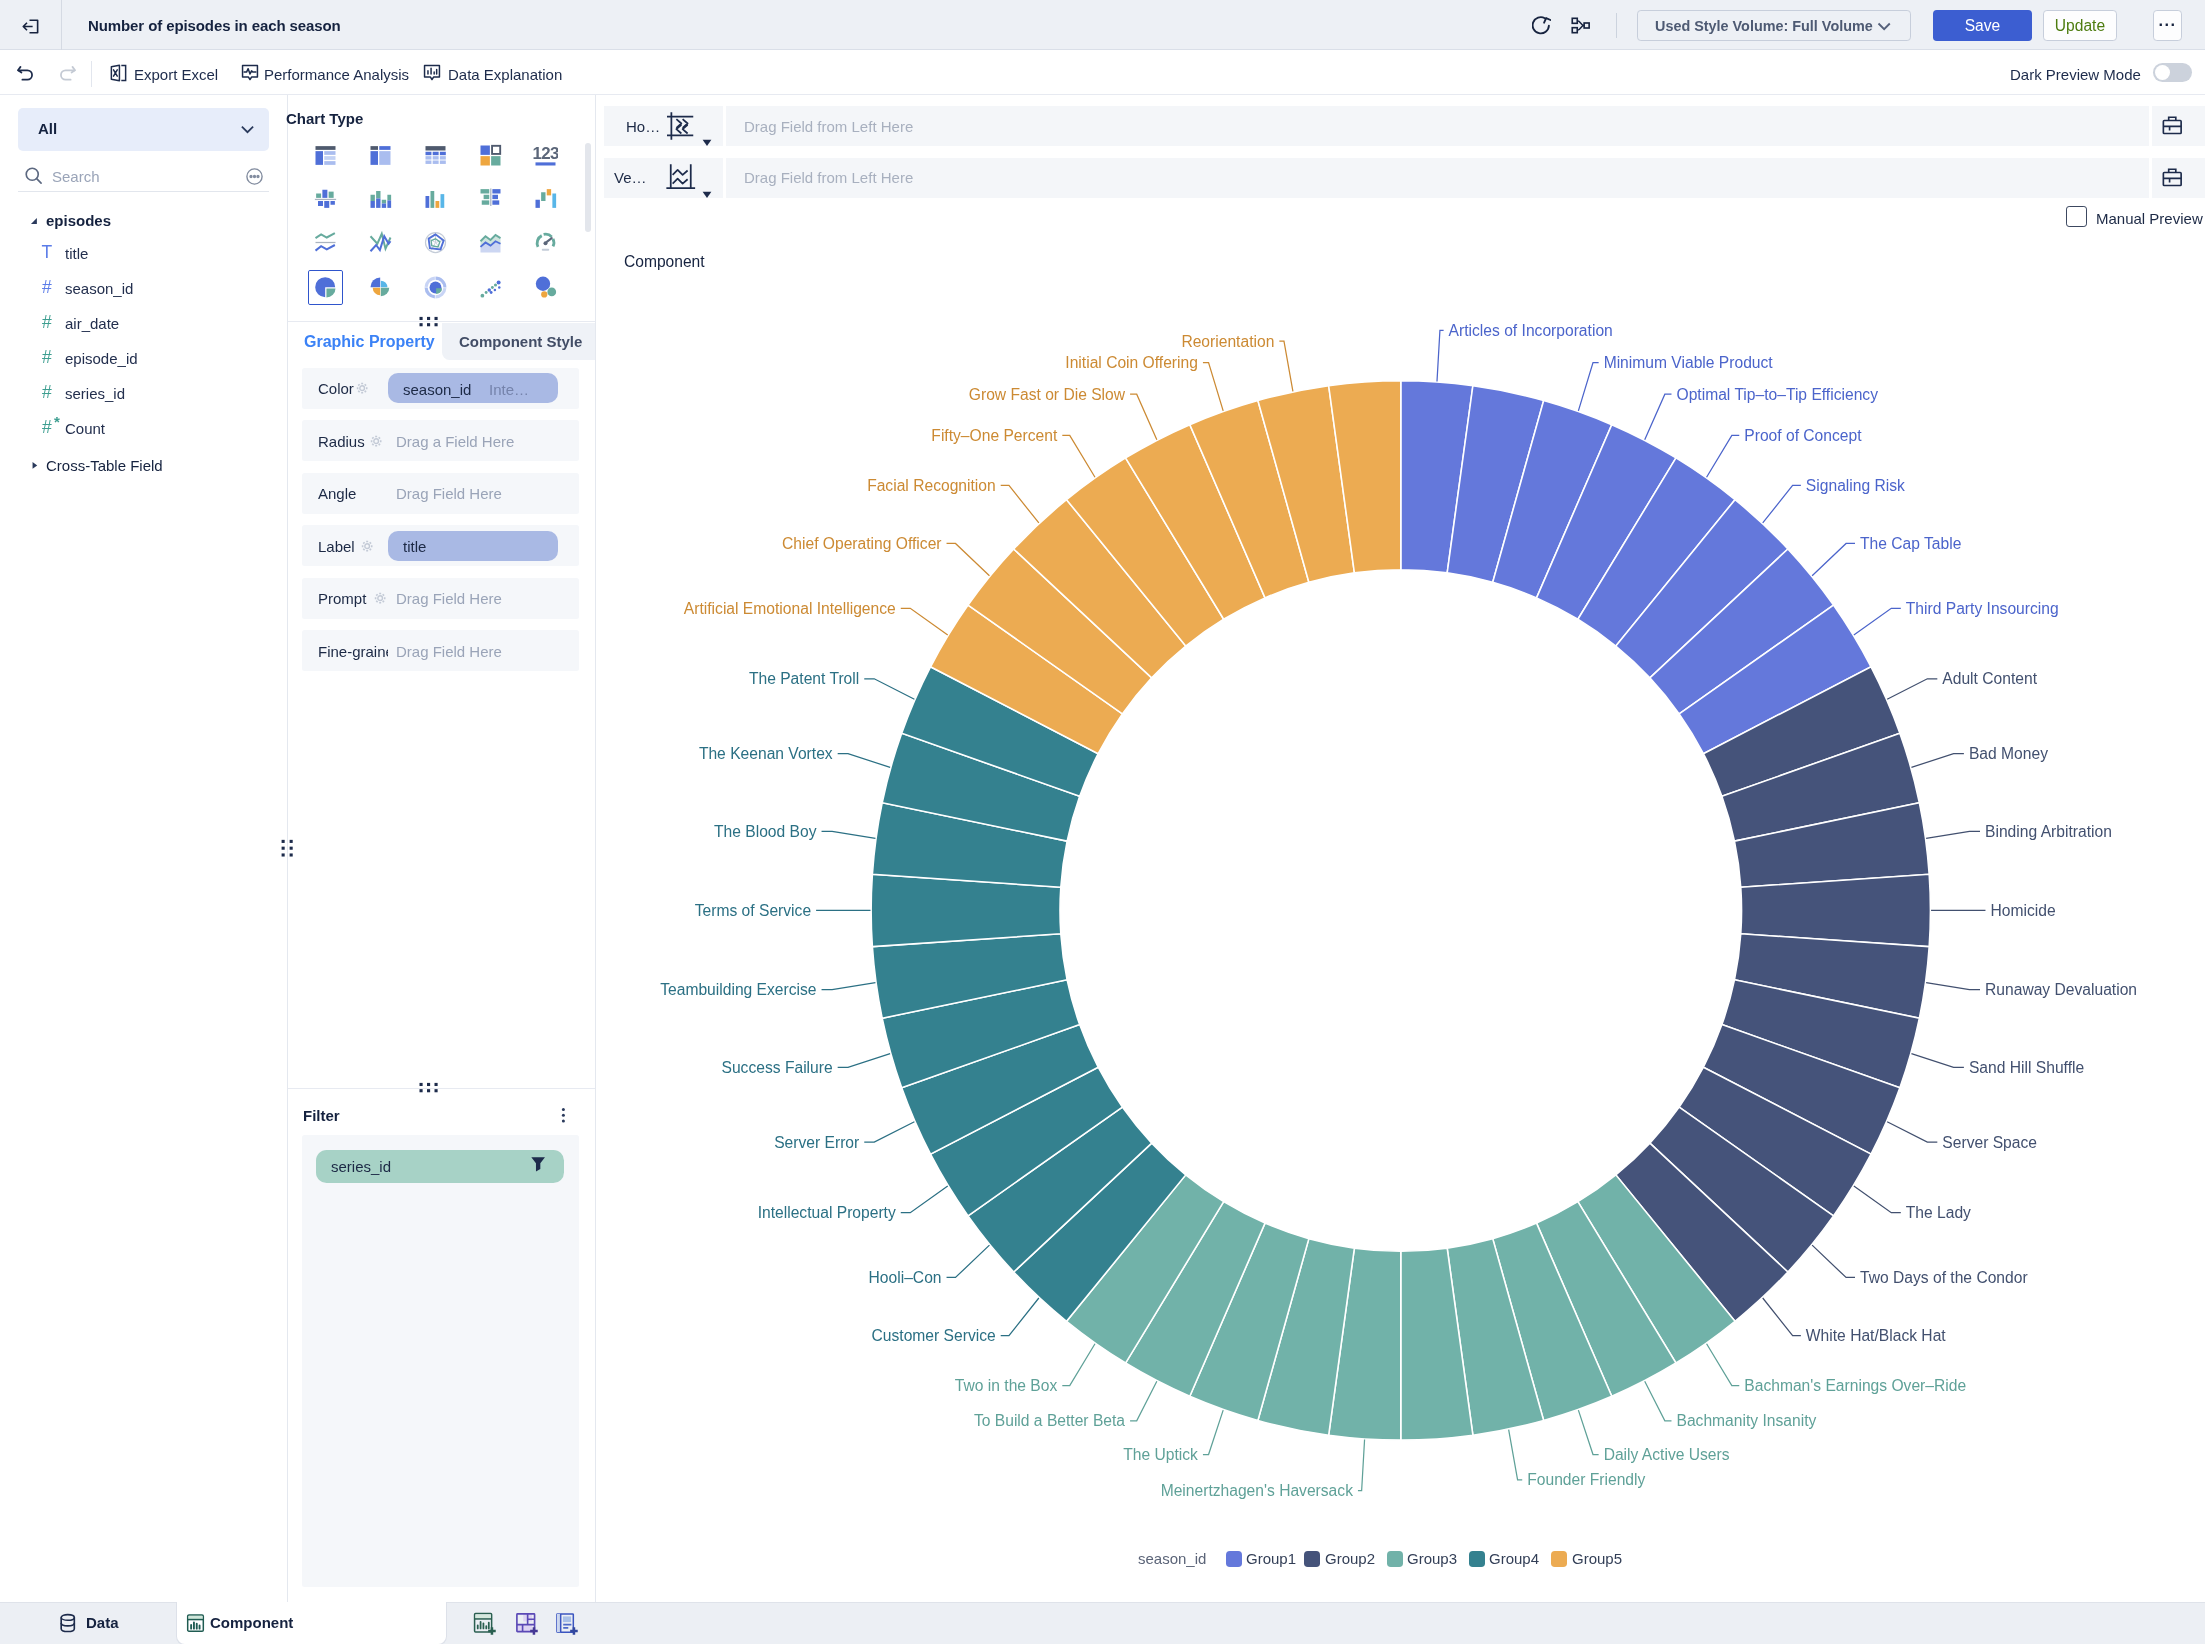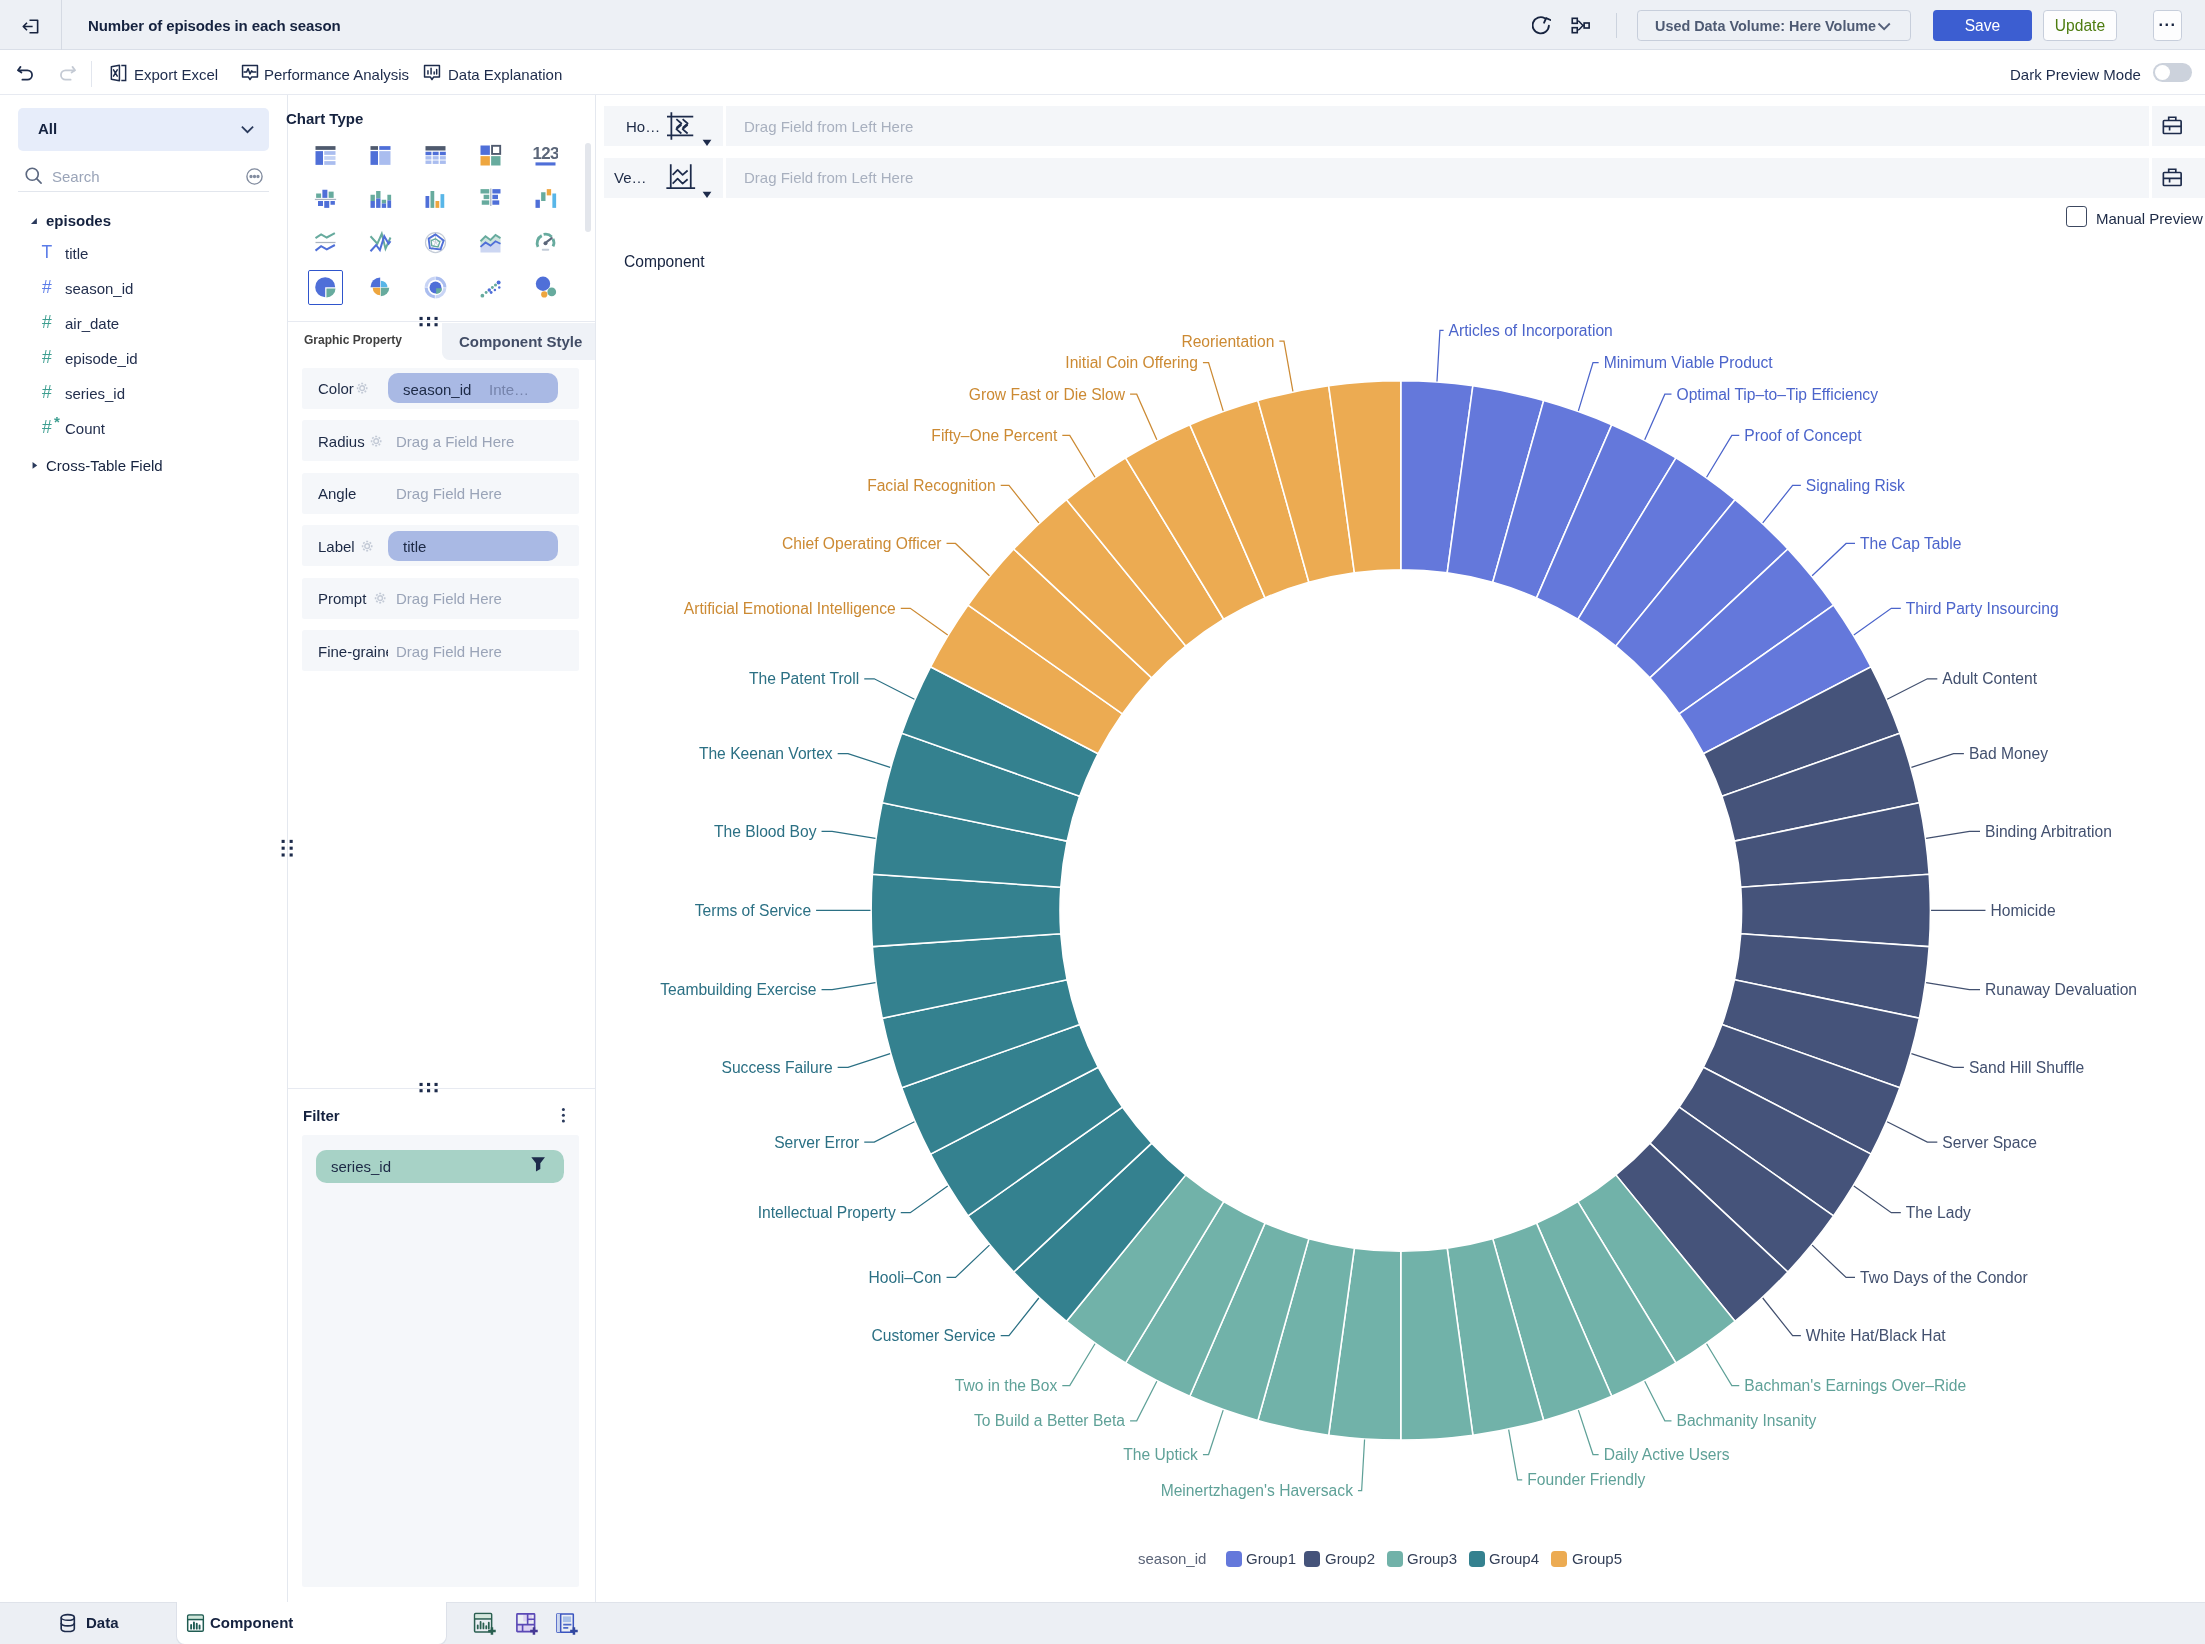--- a/index.html
+++ b/index.html
@@ -20,21 +20,21 @@
  <path d="M21 11 L21 3 L28.5 3" fill="none" stroke-linecap="round" stroke-linejoin="round" transform="rotate(24 21 7)"></path>
 </svg>
 <svg class="abs" style="left:1571px;top:17px" width="19.4" height="17" viewBox="0 0 31 27" fill="none" stroke="#17233f" stroke-width="2.6">
  <rect x="2" y="2" width="8" height="8"></rect>
  <rect x="2" y="17" width="8" height="8"></rect>
  <rect x="21" y="9.5" width="8" height="8"></rect>
  <path d="M10 6 C16 6 15 13.5 21 13.5 M10 21 C16 21 15 13.5 21 13.5"></path>
 </svg>
 <div class="abs" style="left:1616px;top:12.5px;width:0.6px;height:25px;background:#ccd3de;"></div>
 <div class="abs" style="left:1637px;top:10px;width:274px;height:31px;border:0.6px solid #c7cedb;border-radius:3.8px;"></div>
-<div class="abs" style="left:1655px;top:17.5px;font-size:14.4px;font-weight:bold;color:#4e5a73;">Used Data Volume: Here Volume</div>
+<div class="abs" style="left:1655px;top:17.5px;font-size:14.4px;font-weight:bold;color:#4e5a73;">Used Style Volume: Full Volume</div>
 <svg class="abs" style="left:1876px;top:20.6px" width="16.3" height="11.3" viewBox="0 0 26 18" fill="none" stroke="#55607a" stroke-width="3">
  <path d="M4 4 L13 13 L22 4"></path>
 </svg>
 <div class="abs" style="left:1933px;top:10px;width:99px;height:31px;background:#3c5ed1;border-radius:3.8px;color:#fff;font-size:15.6px;text-align:center;line-height:31px;">Save</div>
 <div class="abs" style="left:2043px;top:10px;width:74px;height:31px;background:#fdfdfe;border:0.6px solid #c7cedb;border-radius:3.8px;color:#4d7c0f;font-size:15.6px;text-align:center;line-height:30px;">Update</div>
 <div class="abs" style="left:2153px;top:10px;width:29px;height:31px;background:#fdfdfe;border:0.6px solid #c7cedb;border-radius:3.8px;font-size:16.3px;font-weight:bold;color:#17233f;text-align:center;line-height:27.5px;letter-spacing:0.6px;">···</div>
 
 <div class="abs" style="left:0;top:50px;width:2205px;height:45px;background:#fff;border-bottom:0.6px solid #e7eaf1;"></div>
 <svg class="abs" style="left:15.6px;top:65px" width="19" height="17.5" viewBox="0 0 30 28" fill="none" stroke="#1d2b4b" stroke-width="2.8">
  <path d="M7 3 L3 8.5 L8.5 12" stroke-linecap="round" stroke-linejoin="round"></path>
@@ -260,21 +260,21 @@
 <svg class="abs" style="left:417px;top:315px" width="25" height="13.8" viewBox="0 0 40 22">
     <rect x="4" y="3" width="5" height="5" fill="#1d2b4b"></rect>
     <rect x="4" y="13" width="5" height="5" fill="#1d2b4b"></rect>
     <rect x="16" y="3" width="5" height="5" fill="#1d2b4b"></rect>
     <rect x="16" y="13" width="5" height="5" fill="#1d2b4b"></rect>
     <rect x="28" y="3" width="5" height="5" fill="#1d2b4b"></rect>
     <rect x="28" y="13" width="5" height="5" fill="#1d2b4b"></rect>
   </svg>
 
 <div class="abs" style="left:442px;top:323px;width:153px;height:37px;background:#eff2f7;border-radius:0 0 0 7.5px;"></div>
-<div class="abs" style="left:304px;top:333px;font-size:12px;font-weight:bold;color:#404040;text-align:right;">Graphic Property</div>
+<div class="abs" style="left:304px;top:333px;font-size:16px;font-weight:bold;color:#3b82f6;text-align:right;">Graphic Property</div>
 <div class="abs" style="left:459px;top:333px;font-size:15px;font-weight:bold;color:#424d66;">Component Style</div>
 <div class="abs" style="left:302px;top:368px;width:277px;height:41px;background:#f5f7fa;border-radius:2.5px;"></div>
 <div class="abs" style="left:318px;top:380px;font-size:15px;color:#1c2945;">Color</div>
 <svg class="abs" style="left:354px;top:380px" width="16.3" height="16.3" viewBox="0 0 28 28" fill="none" stroke="#c3cad6">
     <circle cx="14" cy="14" r="4" stroke-width="2.4"></circle>
     <path d="M14.0 7.5 L14.0 4.8 M18.6 9.4 L20.5 7.5 M20.5 14.0 L23.2 14.0 M18.6 18.6 L20.5 20.5 M14.0 20.5 L14.0 23.2 M9.4 18.6 L7.5 20.5 M7.5 14.0 L4.8 14.0 M9.4 9.4 L7.5 7.5 " stroke-width="3.4"></path>
   </svg>
 <div class="abs" style="left:388px;top:373px;width:170px;height:30px;background:#a9b9e4;border-radius:10px;"></div>
 <div class="abs" style="left:403px;top:381px;font-size:15px;color:#1c2945;">season_id</div>
 <div class="abs" style="left:489px;top:381px;font-size:15px;color:#7583ab;">Inte…</div>

